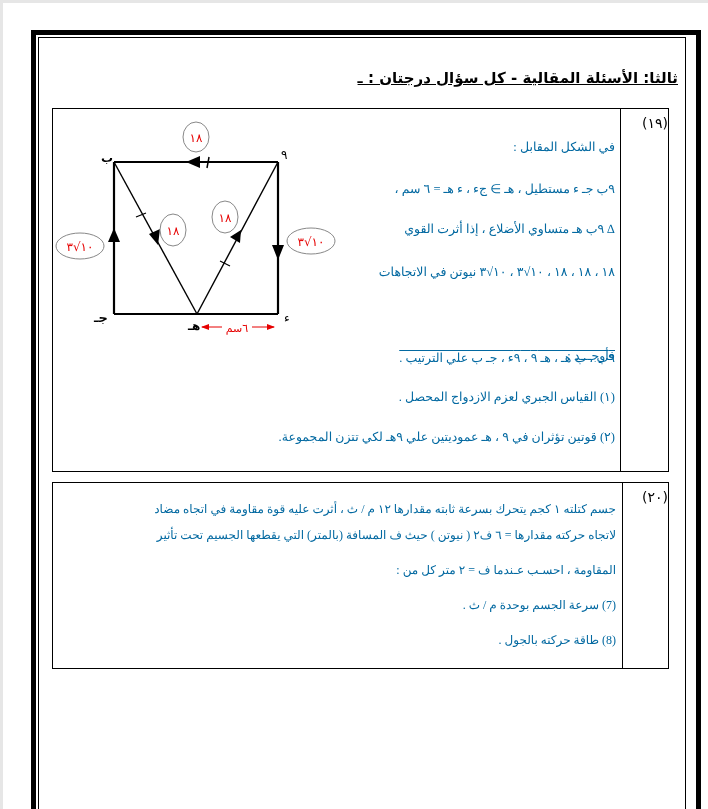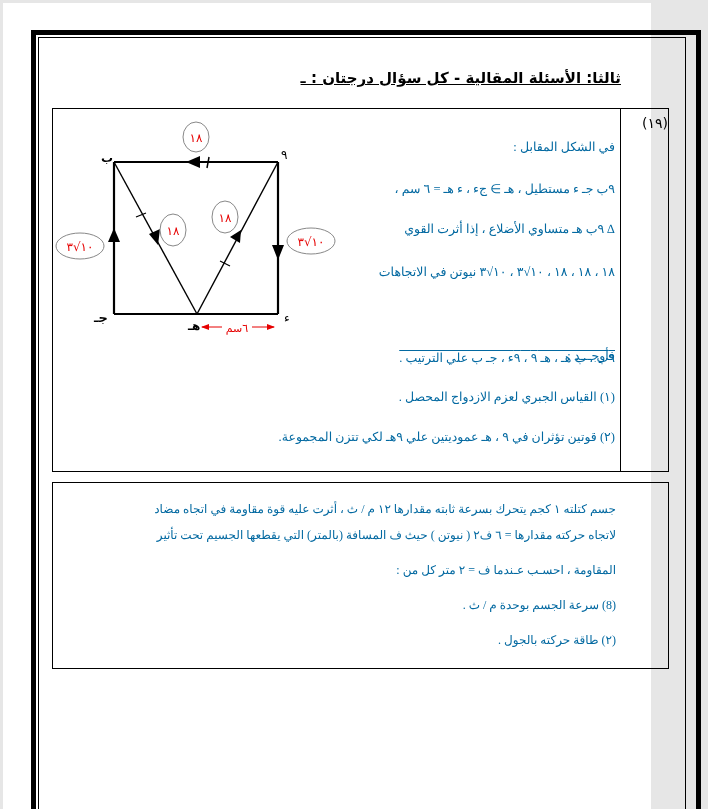--- a/index.html
+++ b/index.html
@@ -1,18 +1,18 @@
 <!DOCTYPE html>
 <html><head>
 <meta charset="utf-8">
 <style>
   html, body { margin:0; padding:0; }
   body { width:708px; height:809px; background:#e6e6e6; position:relative; overflow:hidden;
          font-family:"DejaVu Sans", "Liberation Sans", sans-serif; }
-  .page { position:absolute; left:3px; top:3px; width:648px; height:806px; background:#fff; }
+  .page { position:absolute; left:3px; top:3px; width:705px; height:806px; background:#fff; }
   .frame-outer { position:absolute; left:28px; top:27px; width:660px; height:790px;
                  border-top:5px solid #000; border-left:5px solid #000; border-right:5px solid #000; }
   .frame-inner { position:absolute; left:35px; top:34px; width:646px; height:780px;
                  border-top:1px solid #000; border-left:1px solid #000; border-right:1px solid #000; }
   .header { position:absolute; right:30px; top:66px; direction:rtl; font-weight:bold; font-size:15px;
             text-decoration:underline; color:#000; white-space:nowrap; }
   .qbox { position:absolute; border:1.5px solid #000; }
   .qnum-col { position:absolute; top:0; right:0; bottom:0; border-left:1.5px solid #000; }
   .qnum { position:absolute; top:6px; left:0; right:0; text-align:right; font-size:14px; direction:rtl; }
   .line { position:absolute; direction:rtl; white-space:nowrap; font-size:12.5px; color:#0369a1;
@@ -85,19 +85,22 @@
 
       <line x1="198" y1="323" x2="270" y2="323" stroke="#e60000" stroke-width="1"></line>
       <polygon points="197,323 205,320 205,326" fill="#e60000"></polygon>
       <polygon points="271,323 263,320 263,326" fill="#e60000"></polygon>
       <rect x="218" y="315" width="30" height="14" fill="#fff"></rect>
       <text x="233" y="328" font-size="11" fill="#e60000" text-anchor="middle">٦سم</text>
     </svg>
   </div>
 
   <div class="qbox" style="left:49px; top:479px; width:615px; height:185px;">
+    <div class="qnum-col" style="width:45px;">
+      <div class="qnum">(٢٠)</div>
+    </div>
     <div class="line" style="right:52px; top:12px; font-size:12px;margin-top:7px;">جسم كتلته ١ كجم يتحرك بسرعة ثابته مقدارها ١٢ م / ث ، أثرت عليه قوة مقاومة في اتجاه مضاد</div>
     <div class="line" style="right:52px; top:45px; font-size:12px;">لاتجاه حركته مقدارها = ٦ ف٢ ( نيوتن ) حيث ف المسافة (بالمتر) التي يقطعها الجسيم تحت تأثير</div>
     <div class="line" style="right:52px; top:80px; font-size:12px;">المقاومة ، احسـب عـندما ف = ٢ متر كل من :</div>
-    <div class="line" style="right:52px; top:115px; font-size:12px;">(8) سرعة الجسم بوحدة م / ث .</div>
-    <div class="line" style="right:52px; top:150px; font-size:12px;">(٢) طاقة حركته بالجول .</div>
+    <div class="line" style="right:52px; top:115px; font-size:12px;">(7) سرعة الجسم بوحدة م / ث .</div>
+    <div class="line" style="right:52px; top:150px; font-size:12px;">(8) طاقة حركته بالجول .</div>
   </div>
 </div>
 
 </body></html>

